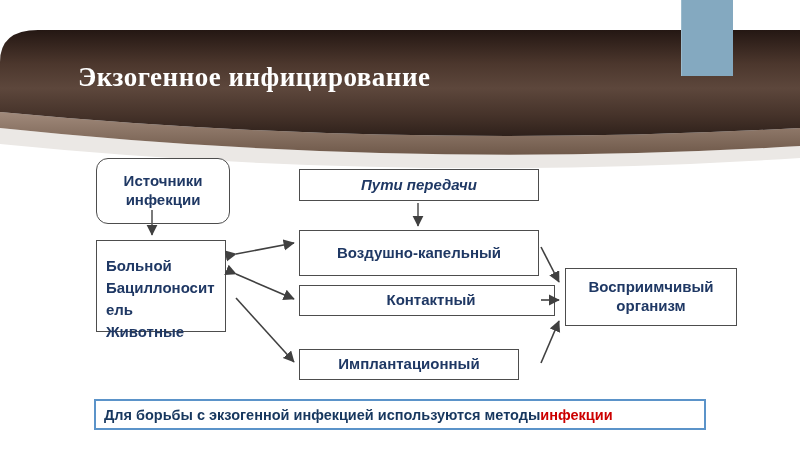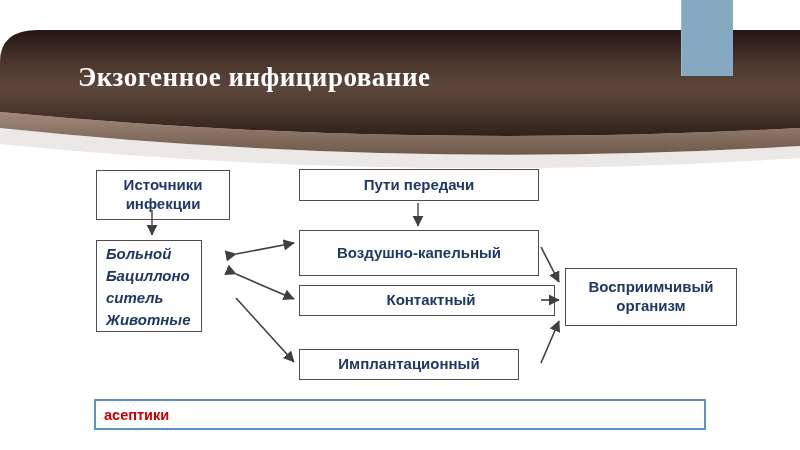--- a/index.html
+++ b/index.html
@@ -21,27 +21,27 @@
     background:#84a9c0;border-left:1px solid #9bbbcd;
   }
 
   
   .dbox{
     position:absolute;background:#ffffff;border:1px solid #4d4d4d;
     color:#1f3864;font-weight:700;font-size:15px;line-height:1.25;
     display:flex;align-items:center;justify-content:center;text-align:center;
     box-sizing:border-box;
   }
-  .box-sources{left:96px;top:170px;width:134px;height:50px;}
-  .box-paths{left:299px;top:169px;width:240px;height:32px;}
+  .box-sources{left:96px;top:158px;width:134px;height:66px;border-radius:12px;}
+  .box-paths{left:299px;top:169px;width:240px;height:32px;font-style:italic;}
   .box-patients{
-    left:96px;top:240px;width:106px;height:92px;
+    left:96px;top:240px;width:130px;height:92px;
     justify-content:flex-start;text-align:left;align-items:flex-start;
-    padding:2px 4px 4px 9px;white-space:pre-line;line-height:22px;
-    word-break:break-all;display:block;font-style:italic;
+    padding:14px 4px 4px 9px;white-space:pre-line;line-height:22px;
+    word-break:break-all;display:block;
   }
   .box-airborne{left:299px;top:230px;width:240px;height:46px;}
   .box-contact{left:299px;top:285px;width:256px;height:31px;padding-left:8px;}
   .box-implant{left:299px;top:349px;width:220px;height:31px;}
   .box-organism{left:565px;top:268px;width:172px;height:58px;padding:10px 8px;}
 
   
   .arrows-svg{position:absolute;left:0;top:0;width:800px;height:450px;pointer-events:none;}
 
   
@@ -113,14 +113,15 @@
   <line x1="236" y1="254" x2="294" y2="243" stroke="#404040" stroke-width="1.6" marker-start="url(#ah)" marker-end="url(#ah)"></line>
   <line x1="236" y1="274" x2="294" y2="299" stroke="#404040" stroke-width="1.6" marker-start="url(#ah)" marker-end="url(#ah)"></line>
   <line x1="236" y1="298" x2="294" y2="362" stroke="#404040" stroke-width="1.6" marker-end="url(#ah)"></line>
 
   <line x1="541" y1="247" x2="559" y2="282" stroke="#404040" stroke-width="1.6" marker-end="url(#ah)"></line>
   <line x1="541" y1="300" x2="559" y2="300" stroke="#404040" stroke-width="1.6" marker-end="url(#ah)"></line>
   <line x1="541" y1="363" x2="559" y2="321" stroke="#404040" stroke-width="1.6" marker-end="url(#ah)"></line>
 </svg>
 
 <div class="footer-note">
-    <span class="footer-accent">асептики</span>
+  <span>Для борьбы с экзогенной инфекцией используются методы </span>
+    <span class="footer-accent">инфекции</span>
 </div>
 
 </body></html>

